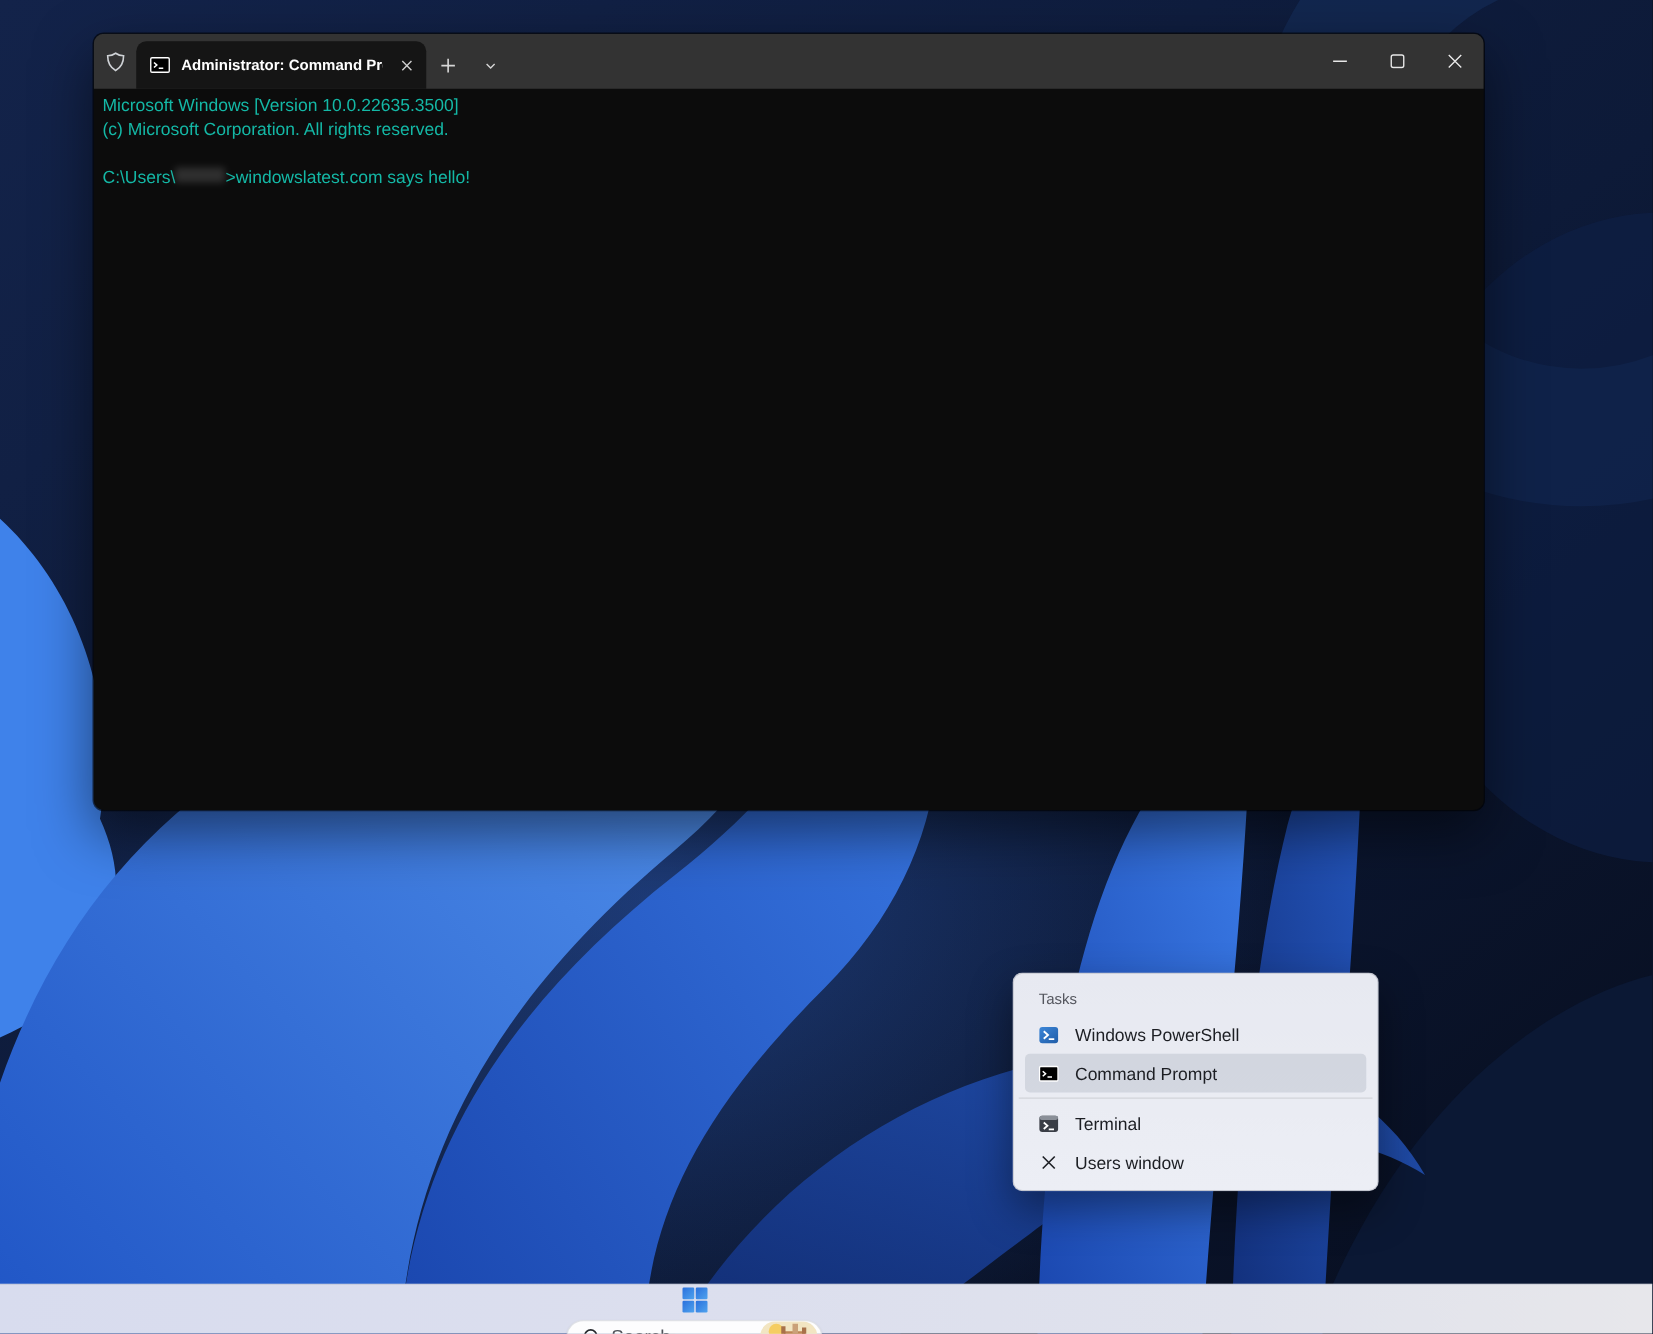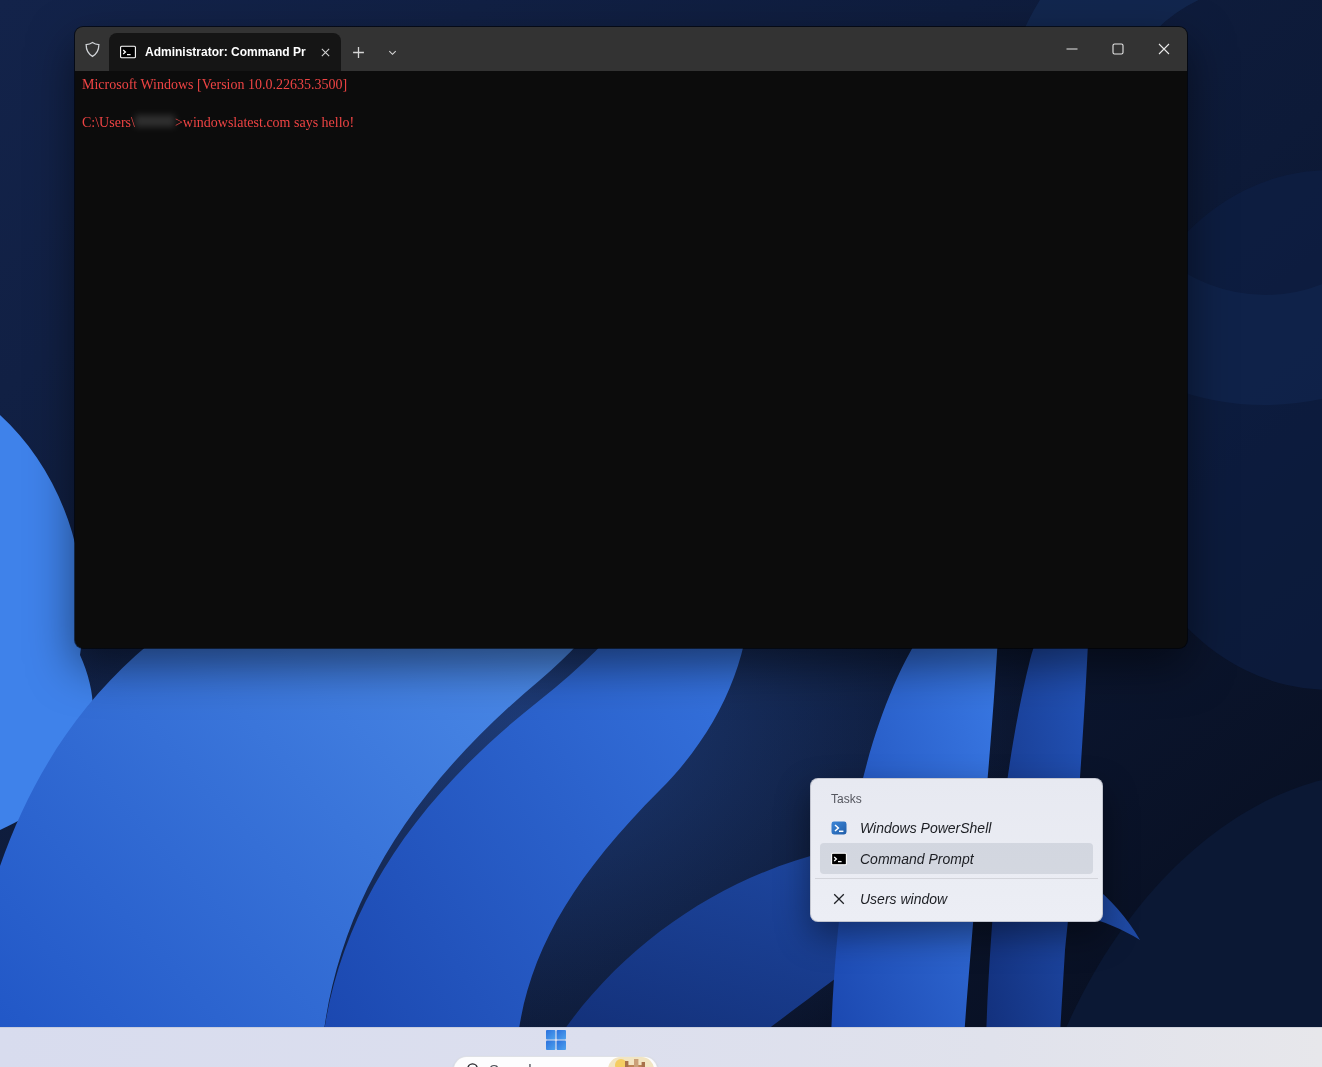--- a/index.html
+++ b/index.html
@@ -17,34 +17,34 @@
   .shield-btn { width:34px; display:flex; align-items:center; justify-content:center; }
   .tab { margin-top:6px; width:232px; height:38px; background:#151515;
          border-radius:8px 8px 0 0; display:flex; align-items:center; gap:9px; padding:0 6px 0 11px; }
   .tab-ico { width:16px; height:16px; flex:0 0 auto; }
   .tab-title { flex:1; color:#ffffff; font-size:12px; font-weight:700; white-space:nowrap; overflow:hidden; }
   .tab-close { width:20px; height:20px; display:flex; align-items:center; justify-content:center; border-radius:4px; }
   .tbar-btn { width:34px; display:flex; align-items:center; justify-content:center; margin-top:6px; }
   .win-controls { margin-left:auto; display:flex; }
   .win-btn { width:46px; height:44px; display:flex; align-items:center; justify-content:center; }
 
-  .term-body { padding:4px 7px; font-family:Liberation Serif, serif; font-size:14px;
-               line-height:19px; color:#ef4444; height:577px; }
+  .term-body { padding:4px 7px; font-family:Liberation Sans, sans-serif; font-size:14px;
+               line-height:19px; color:#14b8a6; height:577px; }
   .term-line { white-space:pre; }
   .redacted-user { display:inline-block; width:40px; height:12px; background:#8a8a8a;
                    opacity:.28; filter:blur(3px); border-radius:2px; vertical-align:baseline; }
 
   
   .jumplist { position:absolute; left:810px; top:778px; width:293px;
               background:linear-gradient(180deg,#e7e9f1 0%, #eaecf3 60%, #eceef5 100%);
               border:1px solid rgba(60,65,80,.22); border-radius:8px;
               box-shadow:0 14px 34px rgba(0,0,0,.42); padding:4px 4px 7px; }
   .jl-header { padding:9px 16px 6px; font-size:12px; color:#54565e; }
   .jl-item { height:31px; margin:0 5px; padding:0 11px; border-radius:4px;
-             display:flex; align-items:center; gap:13px; font-size:14px; color:#1c1e23;font-style:italic; }
+             display:flex; align-items:center; gap:13px; font-size:14px; color:#1c1e23; }
   .jl-item.highlight { background:rgba(96,104,122,.16);align-items:center; }
   .jl-ico { width:16px; height:16px; flex:0 0 auto; display:flex; }
   .jl-sep { height:1px; background:rgba(0,0,0,.10); margin:4px 0; }
 
   
   .taskbar { position:absolute; left:0; bottom:0; width:1322px; height:40px;
              background:linear-gradient(90deg,#d8dcee 0%, #dcdfee 45%, #e0e2ec 75%, #e7e7eb 100%);
              border-top:1px solid rgba(140,150,170,.22); }
   .tb-items { position:absolute; left:448px; top:0; height:40px; display:flex; align-items:center; gap:4px;flex-direction:column; }
   .tb-icon { width:40px; height:40px; display:flex; align-items:center; justify-content:center; position:relative; border-radius:6px; }
@@ -146,20 +146,21 @@
       <div class="win-btn">
         <svg width="12" height="12" viewBox="0 0 12 12">
             <path d="M1 1 L11 11 M11 1 L1 11" stroke="#e8e8e8" stroke-width="1.1"></path>
           </svg>
       </div>
     </div>
   </div>
 
   <div class="term-body">
     <div class="term-line">Microsoft Windows [Version 10.0.22635.3500]</div>
+    <div class="term-line">(c) Microsoft Corporation. All rights reserved.</div>
     <div class="term-line">&nbsp;</div>
     <div class="term-line"><span>C:\Users\</span><span class="redacted-user"></span><span>&gt;windowslatest.com says hello!</span></div>
   </div>
 </div>
 
 <div class="jumplist">
   <div class="jl-header">Tasks</div>
 
   <div class="jl-item">
     <span class="jl-ico">
@@ -185,20 +186,31 @@
         <path d="M3.2 6 l2.2 2 -2.2 2" fill="none" stroke="#fff" stroke-width="1.3"></path>
         <line x1="7" y1="10.6" x2="10.6" y2="10.6" stroke="#fff" stroke-width="1.3"></line>
       </svg>
     </span>
     <span>Command Prompt</span>
   </div>
 
 
   <div class="jl-sep"></div>
 
+  <div class="jl-item">
+    <span class="jl-ico">
+      <svg width="16" height="16" viewBox="0 0 16 16">
+        <rect x="0.5" y="1.5" width="15" height="13" rx="2.4" fill="#3a3e46"></rect>
+        <rect x="0.5" y="1.5" width="15" height="3.4" rx="1.7" fill="#8a8f98"></rect>
+        <path d="M4 7 l3 2.6 -3 2.6" fill="none" stroke="#fff" stroke-width="1.4"></path>
+        <line x1="8" y1="12.4" x2="12.2" y2="12.4" stroke="#fff" stroke-width="1.4"></line>
+      </svg>
+    </span>
+    <span>Terminal</span>
+  </div>
 
 
   <div class="jl-item">
     <span class="jl-ico">
       <svg width="16" height="16" viewBox="0 0 16 16">
           <path d="M3.2 3.2 L12.8 12.8 M12.8 3.2 L3.2 12.8" stroke="#1f2126" stroke-width="1.3"></path>
         </svg>
     </span>
     <span>Users window</span>
   </div>

